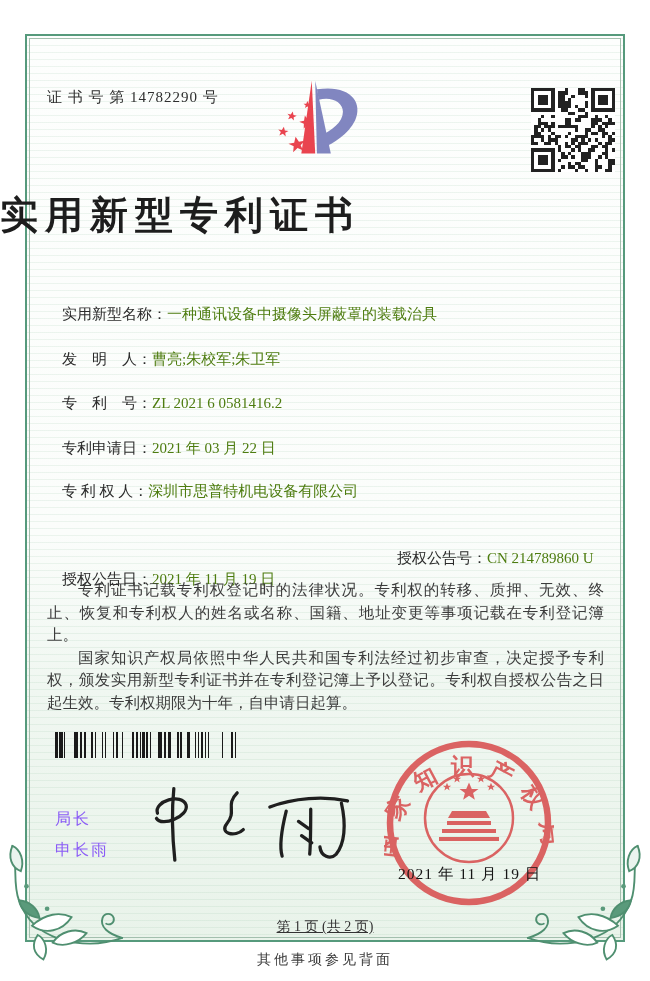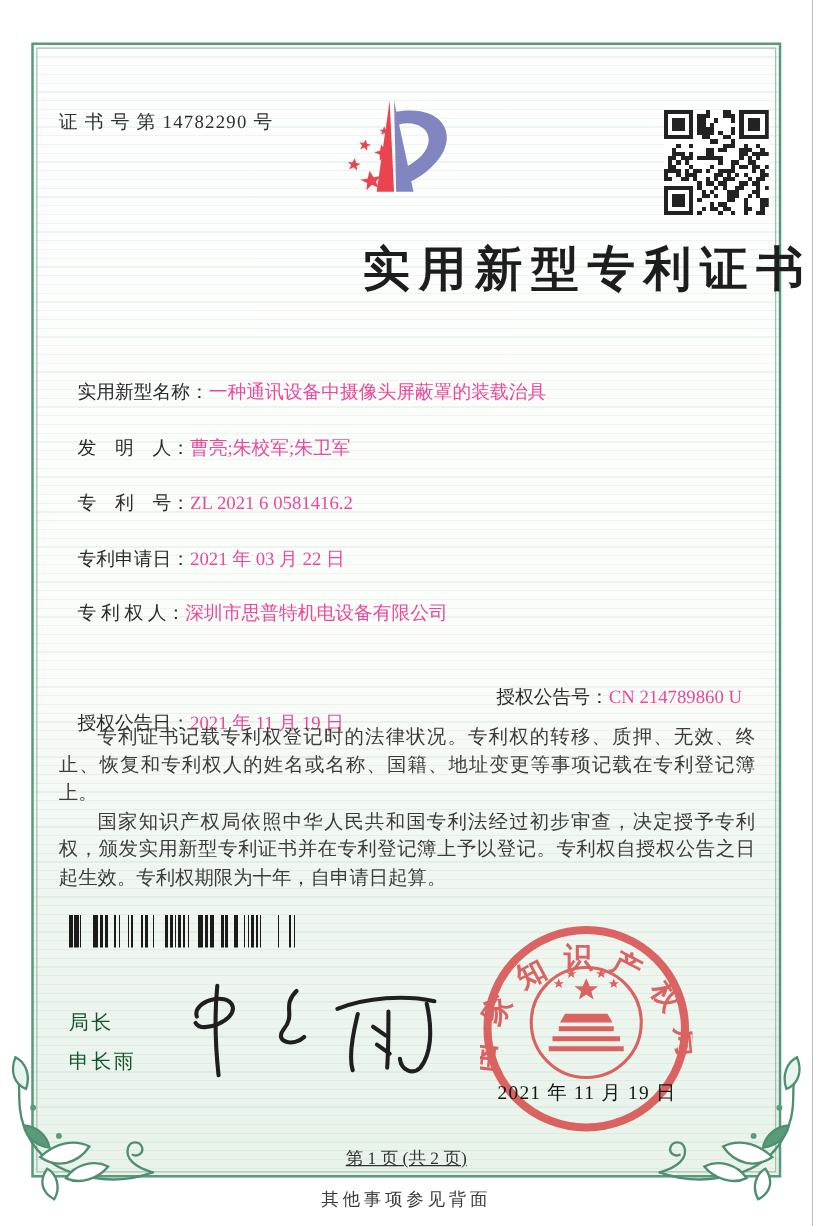--- a/index.html
+++ b/index.html
@@ -22,34 +22,34 @@
   .frame-outer{
     position:absolute;left:25px;top:34px;width:596px;height:904px;
     border:2px solid #569a7c;z-index:2;
   }
   .frame-inner{
     position:absolute;left:2px;top:2px;right:2px;bottom:2px;
     border:1px solid #a3bfae;
   }
   .abs{position:absolute;z-index:4;}
   .certno{left:47px;top:88px;font-size:15px;letter-spacing:1px;color:#2e2e2e;}
-  .title{left:0;top:190px;width:100%;text-align:right;font-size:38px;font-weight:bold;
+  .title{left:0;top:190px;width:100%;text-align:left;font-size:38px;font-weight:bold;
          letter-spacing:7px;color:#1d1d1d;}
   .row{left:47px;width:560px;font-size:15px;line-height:21px;color:#333;white-space:pre-wrap;}
   .row .lbl{color:#2a2a2a;}
-  .row .val{color:#ec4899;}
+  .row .val{color:#4d7c0f;}
   .addr-lines{display:inline-block;vertical-align:top;}
   .grant-right{position:absolute;left:322px;top:0;white-space:pre-wrap;margin-left:28px;}
   .bodytext{left:47px;top:579px;width:557px;font-size:15.5px;line-height:22.5px;
             color:#3c3c3c;text-align:justify;}
   .bodytext p{margin:0;text-indent:2em;}
   .pagefoot{left:0;top:918px;width:100%;text-align:center;font-size:14px;color:#333;z-index:5;text-decoration:underline;}
   .backnote{left:0;top:951px;width:100%;text-align:center;font-size:14px;
             letter-spacing:3px;color:#3a3a3a;}
-  .director{left:55px;top:803px;font-size:16px;line-height:31px;color:#14532d;letter-spacing:2px;}
+  .director{left:55px;top:803px;font-size:16px;line-height:31px;color:#8b5cf6;letter-spacing:2px;}
   .sealdate{left:398px;top:864px;font-size:15.5px;letter-spacing:1px;color:#151515;z-index:6;}
   .seal-wrap{left:384px;top:738px;width:170px;height:170px;z-index:5;opacity:.9;}
   .ornament{width:122px;height:122px;z-index:3;}
   .orn-left{left:3px;top:844px;}
   .orn-right{right:3px;top:844px;transform:scaleX(-1);}
   svg{display:block;}
 </style>
 </head>
 <body>
 

